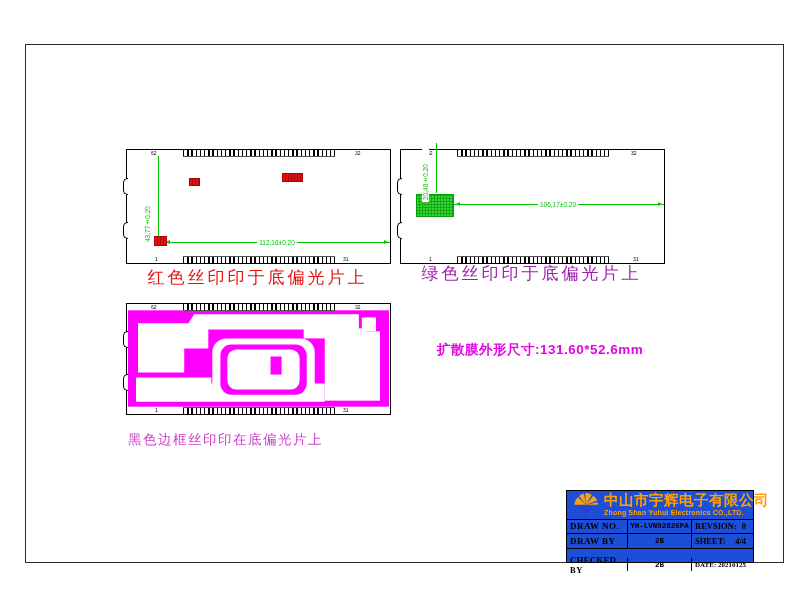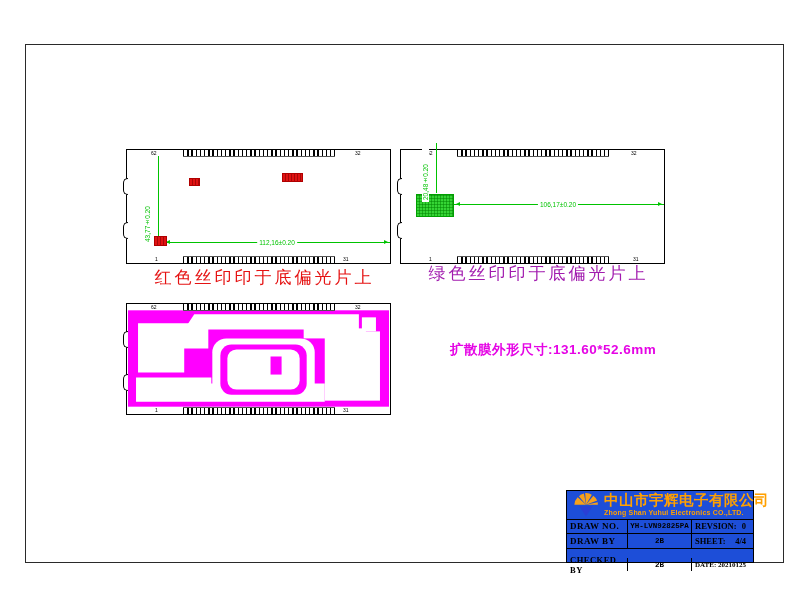--- a/index.html
+++ b/index.html
@@ -27,21 +27,21 @@
 
   
   .mark-red{position:absolute;background:#e01212;
             box-shadow:inset 0 0 0 1px #b00000;
             background-image:repeating-linear-gradient(90deg,rgba(120,0,0,.55) 0 1px,transparent 1px 3px);}
   .mark-green{position:absolute;background:#35d435;box-shadow:inset 0 0 0 1px #00a000;
             background-image:repeating-linear-gradient(90deg,rgba(0,130,0,.5) 0 1px,transparent 1px 3px),
                              repeating-linear-gradient(0deg,rgba(0,130,0,.5) 0 1px,transparent 1px 3px);}
 
   
-  .caption{position:absolute;text-align:center;letter-spacing:3px;font-size:17px;font-weight:500;white-space:nowrap;margin-left:7px;}
+  .caption{position:absolute;text-align:center;letter-spacing:3px;font-size:17px;font-weight:500;white-space:nowrap;}
   .cap-red{color:#e51212;}
   .cap-green{color:#a21caf;}
   .cap-magenta{color:#cc3ccc;font-size:13.5px;letter-spacing:1.5px;text-align:left;font-weight:500;}
   .note-line{position:absolute;color:#e504e5;font-size:13.5px;font-weight:bold;letter-spacing:.5px;white-space:nowrap;}
 
   
   #tblock{position:absolute;left:566px;top:490px;width:186px;height:71px;border:1.5px solid #000;background:#1d4ed8;}
   #tb-head{position:absolute;left:0;top:0;width:100%;height:28px;border-bottom:1.5px solid #000;}
   #tb-logo{position:absolute;left:4px;top:2px;width:30px;height:25px;}
   #tb-co{position:absolute;left:37px;top:1px;width:147px;}
@@ -119,22 +119,23 @@
     </svg>
     <div class="ticks top"></div>
     <div class="ticks bot"></div>
     <div class="bump" style="top:27px;"></div>
     <div class="bump" style="top:70px;"></div>
     <span class="corner-num" style="left:24px;top:1px;">62</span>
     <span class="corner-num" style="left:228px;top:1px;">32</span>
     <span class="corner-num" style="left:28px;bottom:1px;">1</span>
     <span class="corner-num" style="left:216px;bottom:1px;">31</span>
   </div>
+  <div class="caption cap-magenta" style="left:128px;top:431px;width:280px;">黑色边框丝印印在底偏光片上</div>
 
-  <div class="note-line" style="left:450px;top:341px;">扩散膜外形尺寸:131.60*52.6mm</div>
+  <div class="note-line" style="left:437px;top:341px;">扩散膜外形尺寸:131.60*52.6mm</div>
 
   <div id="tblock">
     <div id="tb-head">
       <svg id="tb-logo" viewBox="0 0 34 30">
         <g fill="#f7a11a">
           <path d="M17 14 L3 14 A14 14 0 0 1 7 5 Z"></path>
           <path d="M17 14 L8.5 3.8 A14 14 0 0 1 14.5 0.6 Z"></path>
           <path d="M17 14 L16 0 A14 14 0 0 1 24 2 Z"></path>
           <path d="M17 14 L25.8 3.2 A14 14 0 0 1 30.4 9 Z"></path>
           <path d="M17 14 L31 11 A14 14 0 0 1 31.2 14 Z"></path>

